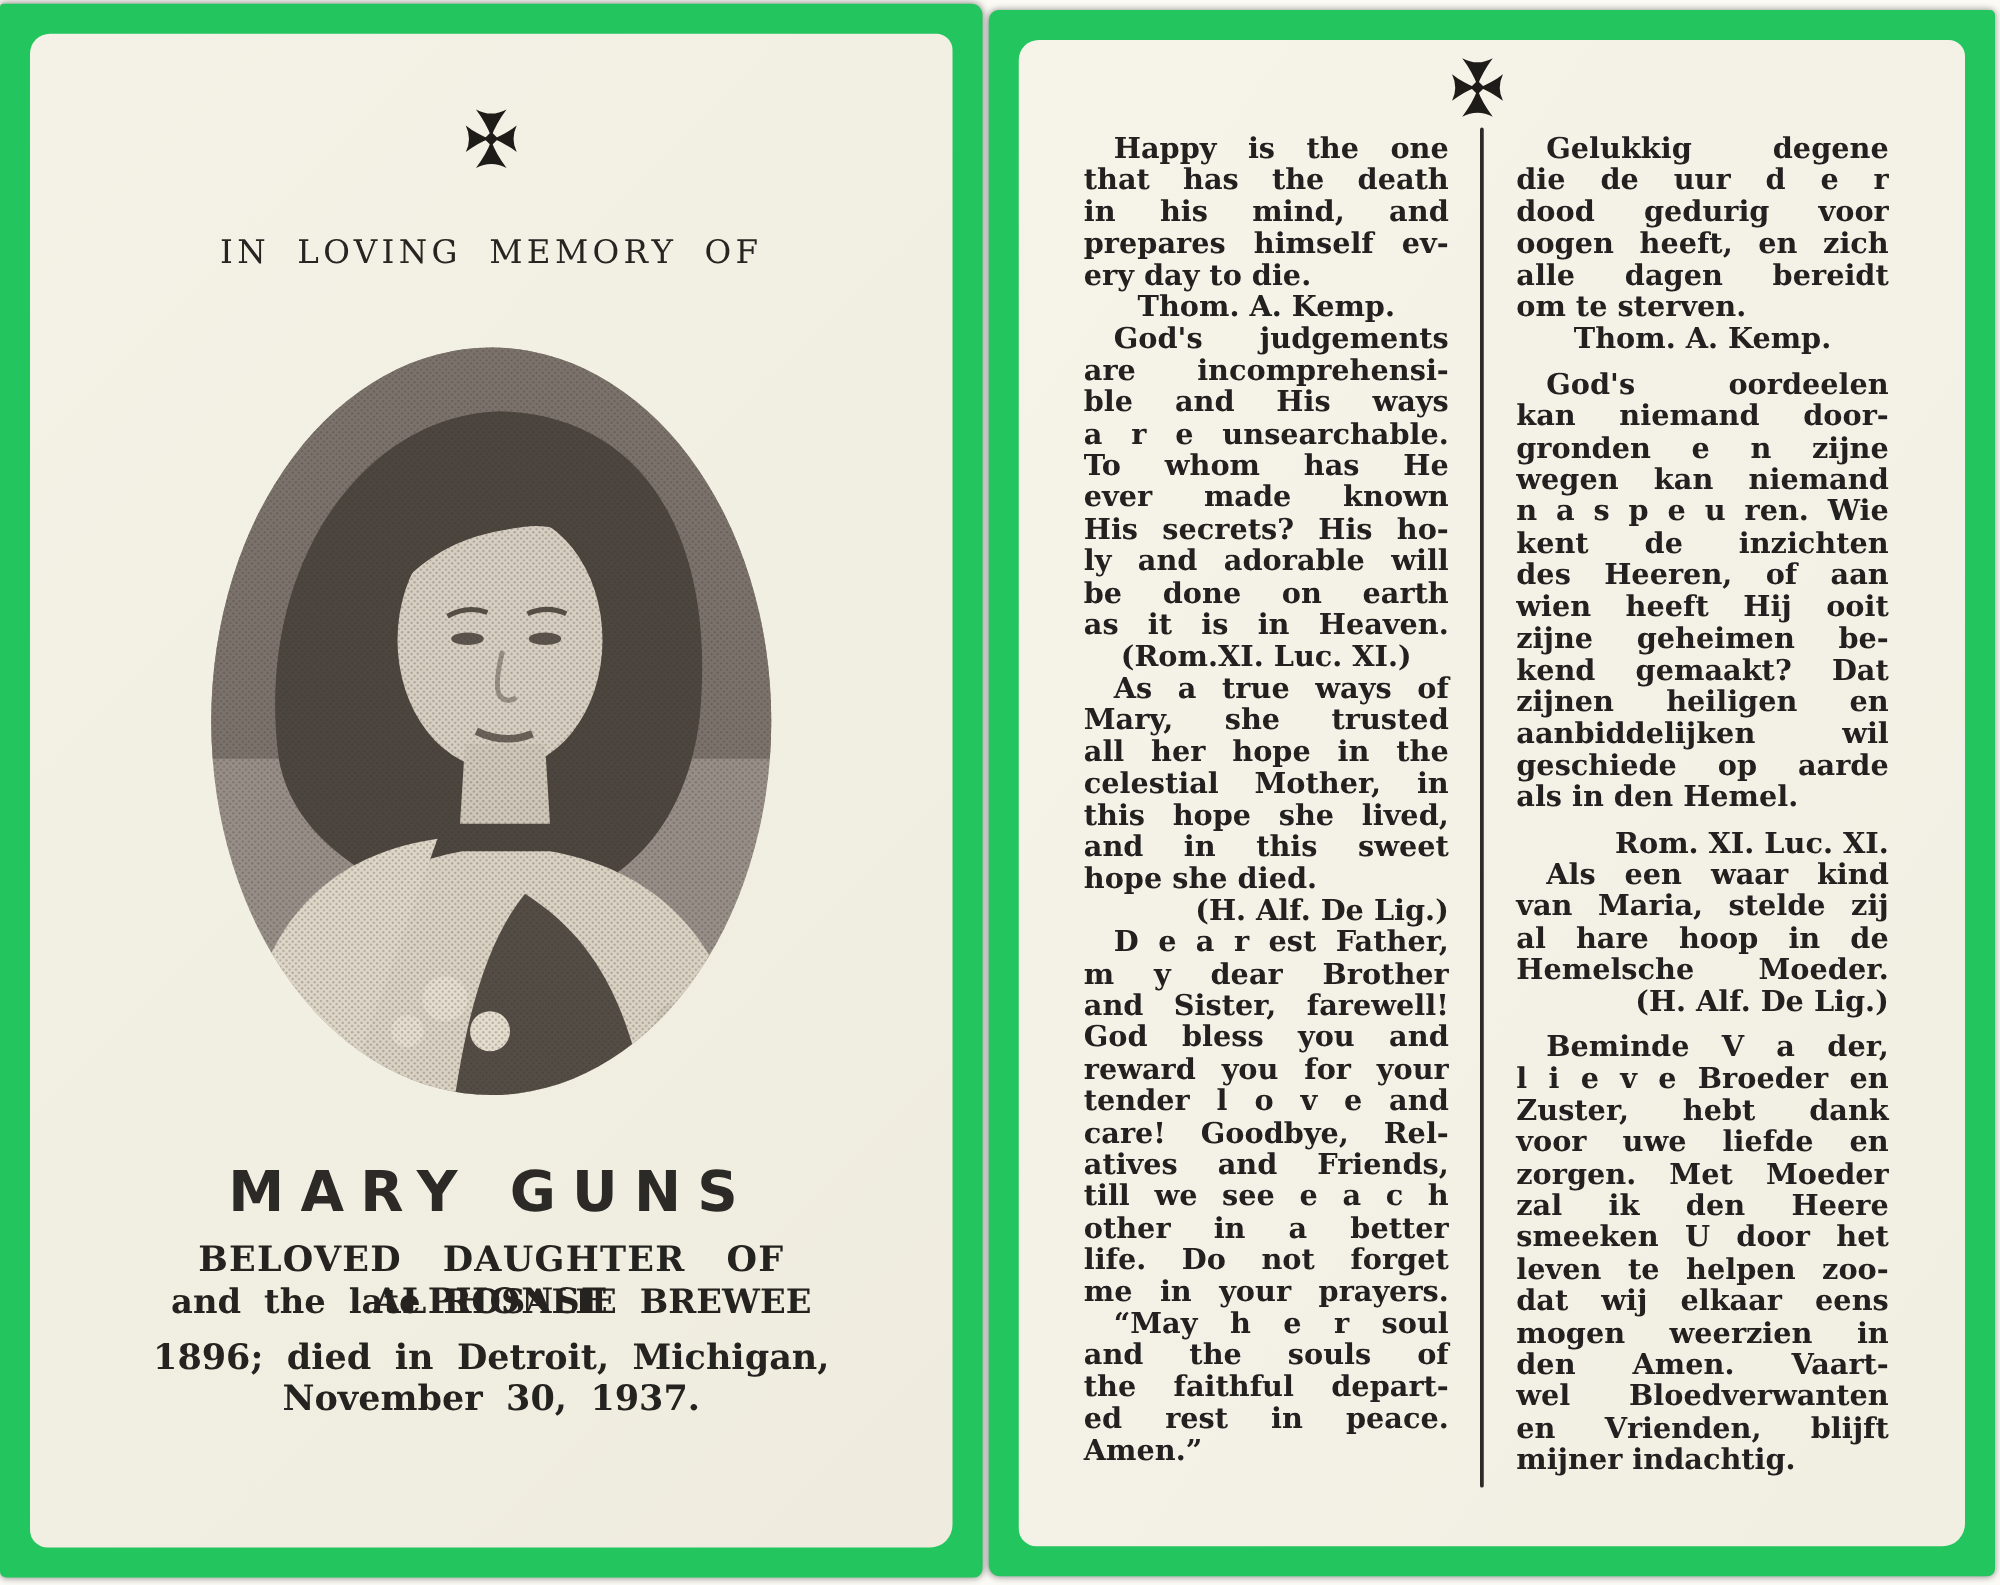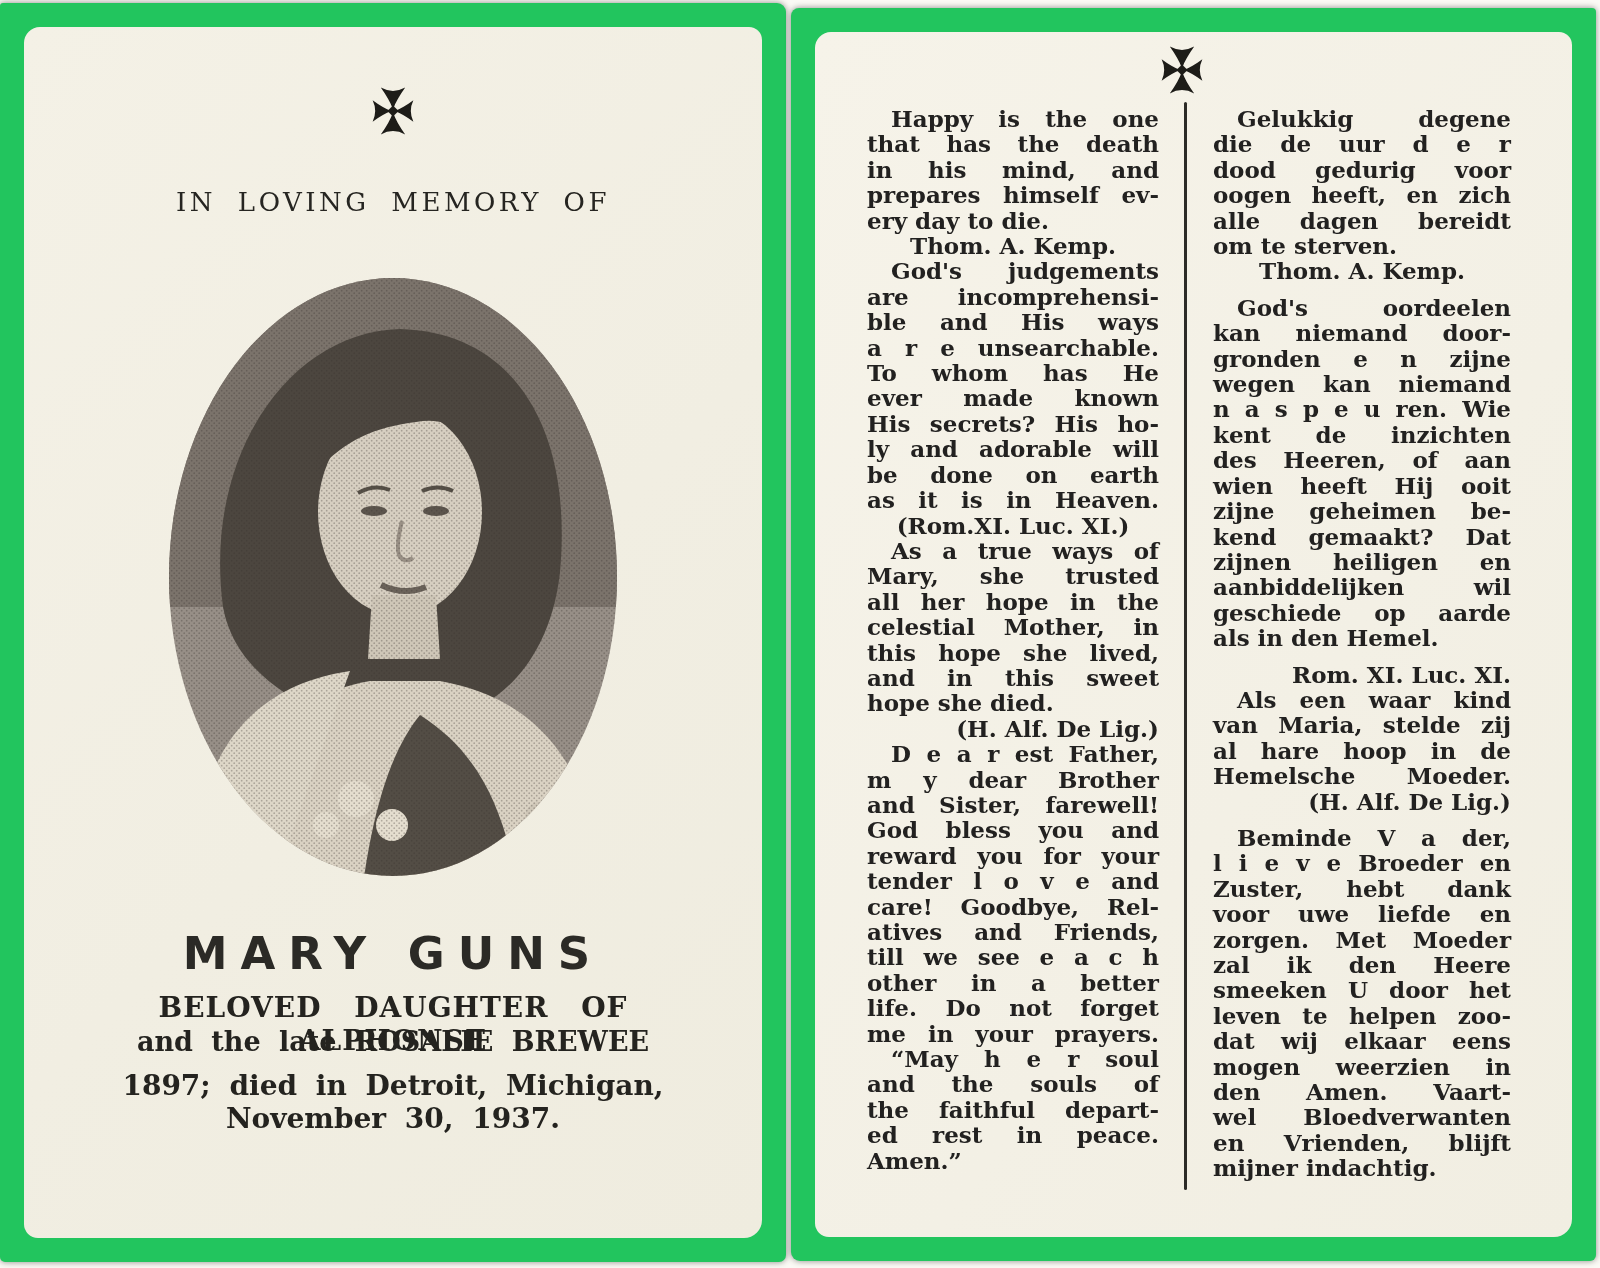--- a/index.html
+++ b/index.html
@@ -115,21 +115,21 @@
           </g>
         </svg>
       </div>
 
       <div class="deceased-name">MARY GUNS</div>
 
       <div class="dedication d1">BELOVED DAUGHTER OF ALPHONSE</div>
       <div class="dedication d2">and the late ROSALIE BREWEE</div>
 
       <div class="vitals">
-          <div class="vital-line">1897; died in Detroit, Michigan,</div>
+          <div class="vital-line">1896; died in Detroit, Michigan,</div>
           <div class="vital-line">November 30, 1937.</div>
         </div>
     </div>
   </div>
 
   <div class="card card-right">
     <div class="card-inner">
 
       <div class="cross cross-right">
         <svg viewBox="0 0 100 110" aria-hidden="true">

